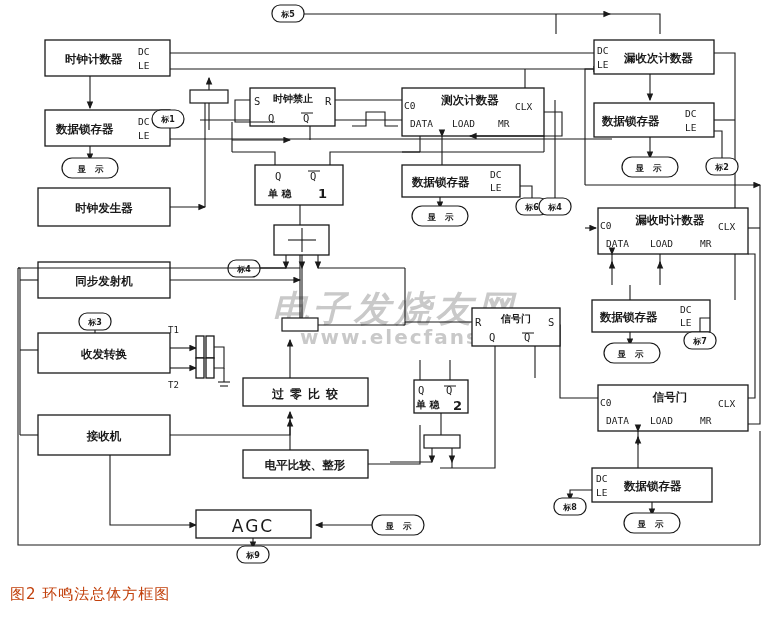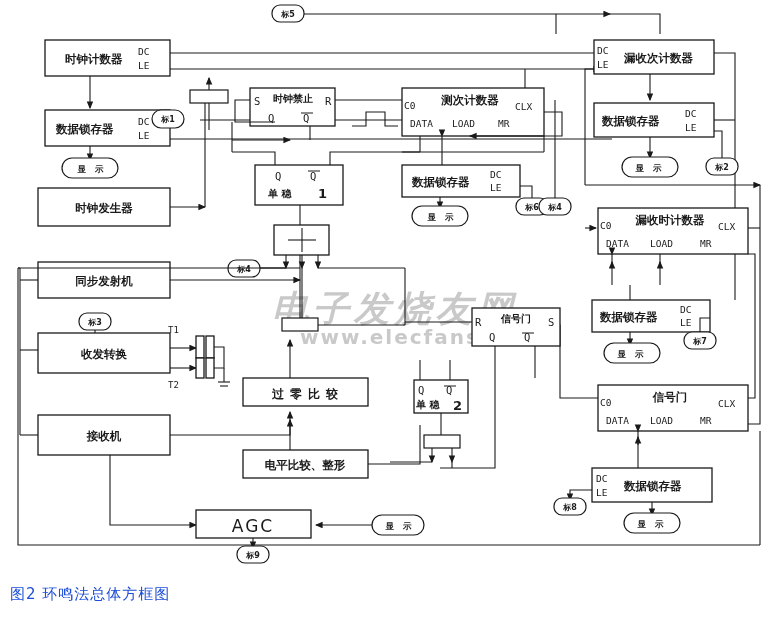--- a/index.html
+++ b/index.html
@@ -27,21 +27,21 @@
   .t-pin-b{font-size:10.5px;font-family:"DejaVu Sans Mono","Liberation Mono",monospace;}
   .t-oval{font-size:8px;font-weight:bold;}
   .t-oval-cn{font-size:8.5px;font-weight:bold;letter-spacing:3px;}
   .t-agc{font-size:17px;font-family:"DejaVu Sans","Liberation Sans",sans-serif;letter-spacing:2px;}
   .t-tt{font-size:9px;font-family:"DejaVu Sans Mono","Liberation Mono",monospace;}
   .t-num{font-size:13px;font-weight:bold;}
   .mid{text-anchor:middle;}
 
   .caption{
     position:absolute;left:10px;top:585px;
-    font-size:15px;color:#1d4ed8;letter-spacing:1px;
+    font-size:15px;color:#c2410c;letter-spacing:1px;
     font-family:"DejaVu Sans","Liberation Sans",sans-serif;
   }
   .wm{
     position:absolute;pointer-events:none;
     color:#c9c9c9;font-weight:bold;font-style:italic;
     white-space:nowrap;
   }
   .wm1{left:272px;top:285px;font-size:36px;letter-spacing:5px;}
   .wm2{left:300px;top:325px;font-size:20px;letter-spacing:2px;font-style:normal;}
 </style>

